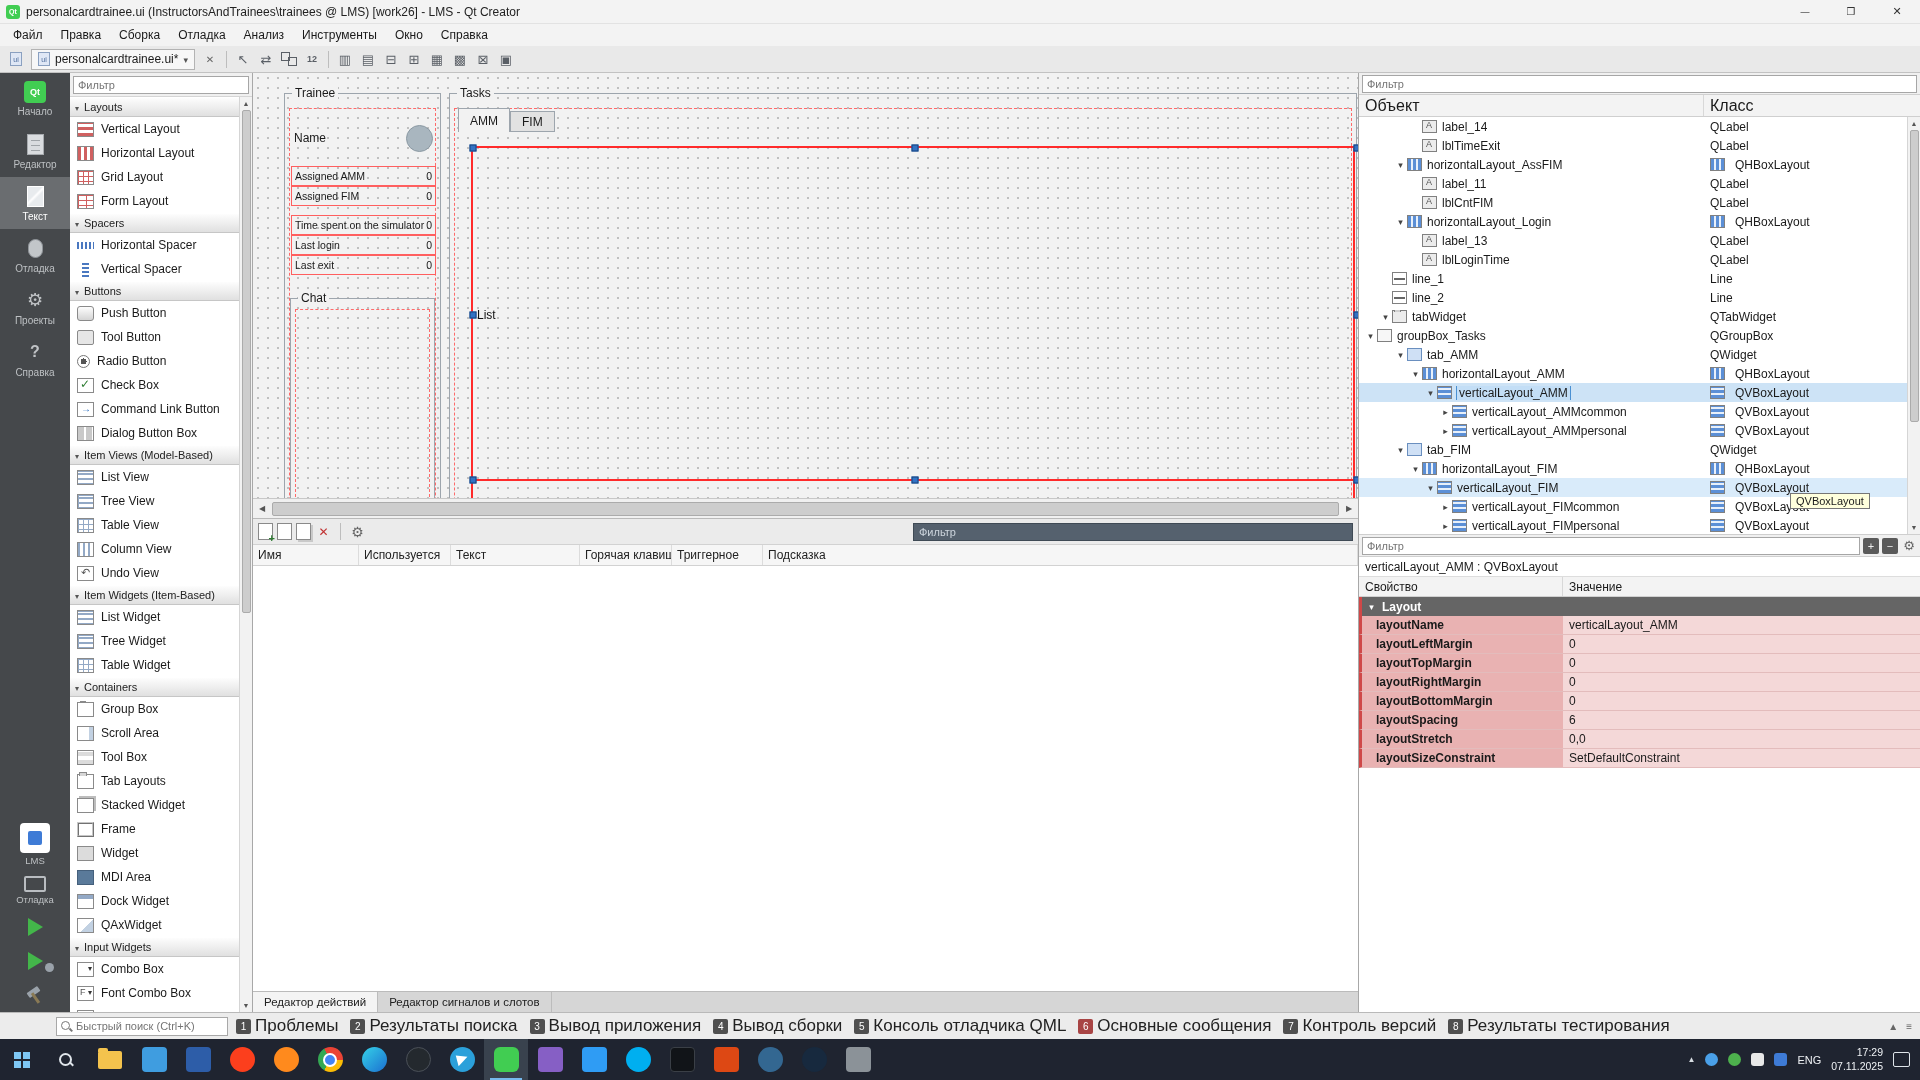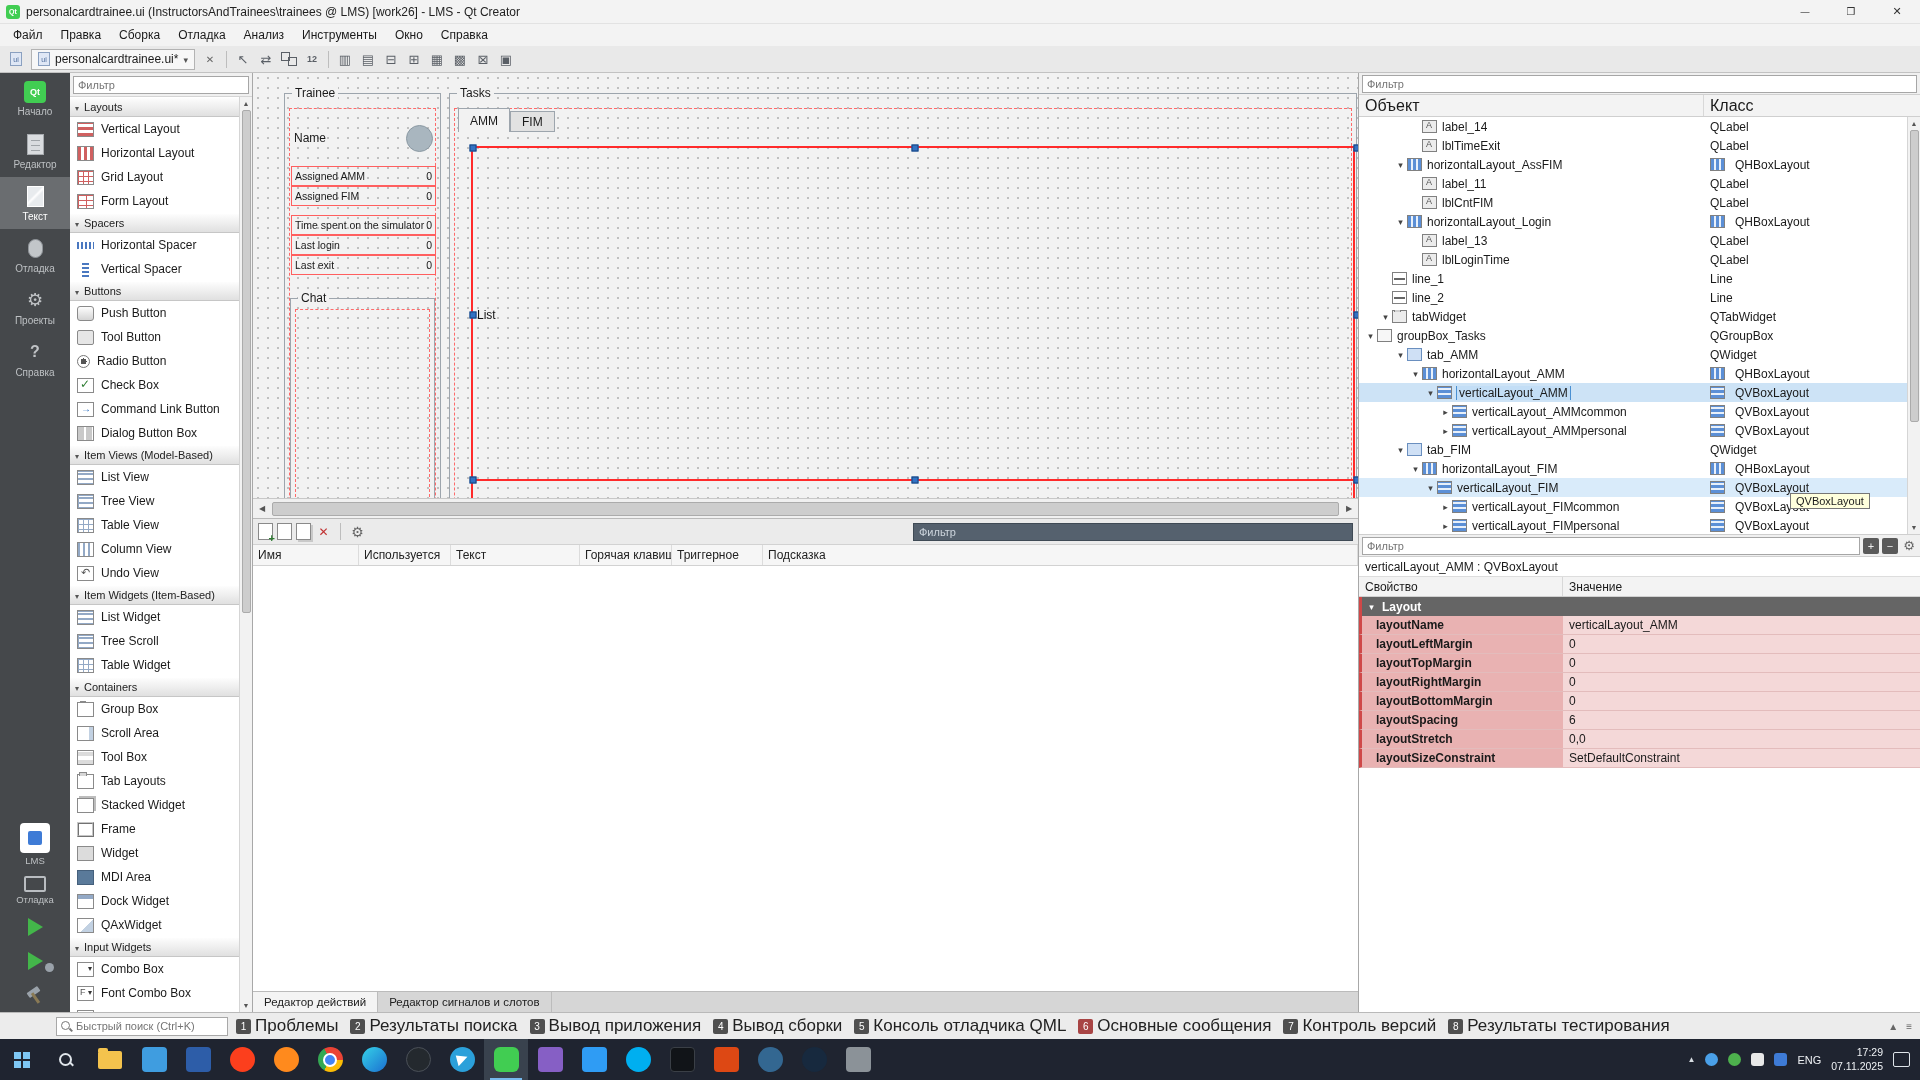--- a/index.html
+++ b/index.html
@@ -440,21 +440,21 @@
         <div class="wb-cat">
             <span class="wb-tri"></span>
             <span>Item Widgets (Item-Based)</span>
           </div>
         <div class="wb-item">
             <span class="wi wi-list"></span>
             <span>List Widget</span>
           </div>
         <div class="wb-item">
             <span class="wi wi-tree"></span>
-            <span>Tree Scroll</span>
+            <span>Tree Widget</span>
           </div>
         <div class="wb-item">
             <span class="wi wi-table"></span>
             <span>Table Widget</span>
           </div>
         <div class="wb-cat">
             <span class="wb-tri"></span>
             <span>Containers</span>
           </div>
         <div class="wb-item">

